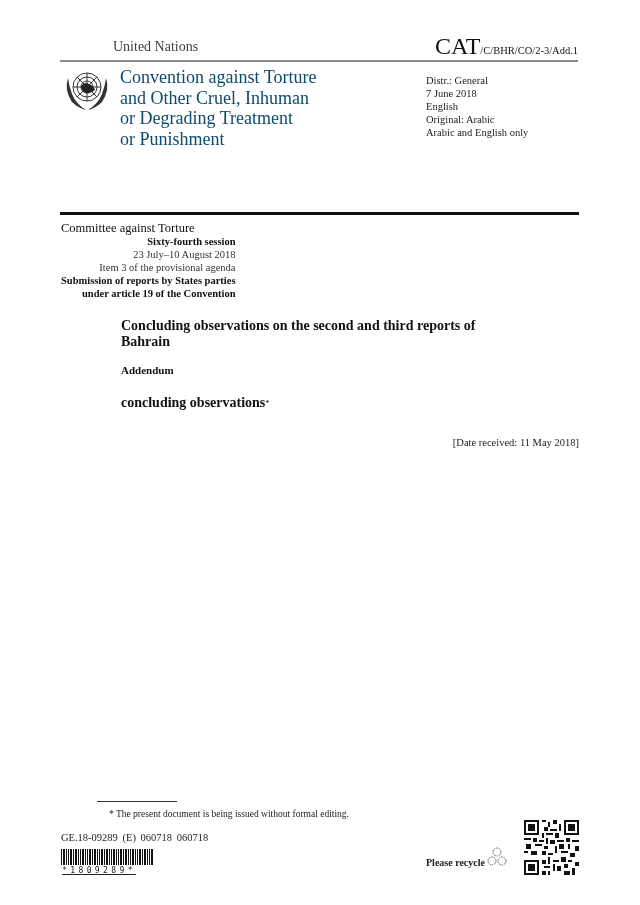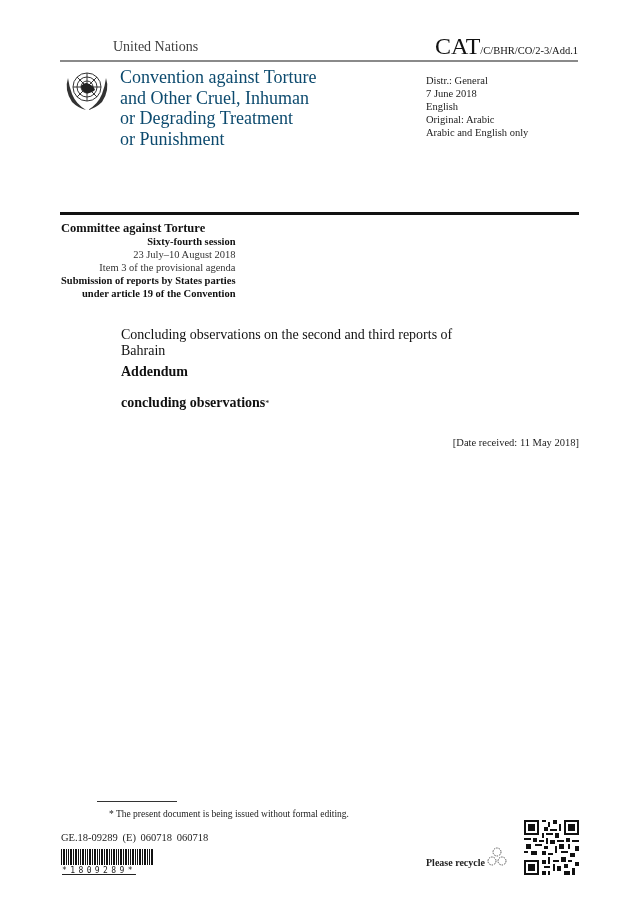--- a/index.html
+++ b/index.html
@@ -8,25 +8,25 @@
   .abs { position: absolute; }
   .un-label { left: 113px; top: 39px; font-size: 14px; color: #404040; }
   .symbol-big { left: 435px; top: 33px; font-size: 24px; color: #111; letter-spacing: 0px; }
   .symbol-small { font-size: 10.5px; letter-spacing: 0; }
   .rule-top { left: 60px; top: 60px; width: 518px; height: 2px; background: #8a8a8a; }
   .logo { left: 62px; top: 66px; width: 50px; height: 46px; }
   .title { left: 120px; top: 67px; font-size: 18px; font-weight: normal; line-height: 20.5px; color: #0c4a6e; }
   .distr { left: 426px; top: 74px; font-size: 10.5px; line-height: 13px; color: #222; }
   .rule-main { left: 60px; top: 212px; width: 519px; height: 3px; background: #111; }
   .committee { left: 61px; top: 222px; font-size: 12px; line-height: 13px; }
-  .committee .c-title { font-size: 12.5px; font-weight: bold; }
+  .committee .c-title { font-size: 12.5px; font-weight: normal; }
   .committee .bold { font-weight: bold; font-size: 10.5px; text-align: right; }
   .committee .norm { font-size: 10.5px; color: #333; text-align: right; }
-  .obs-title { left: 121px; top: 318px; font-size: 14px; font-weight: normal; line-height: 16px; width: 420px; margin-top: 9px; }
-  .addendum { left: 121px; top: 364px; font-size: 14px; font-weight: bold; }
+  .obs-title { left: 121px; top: 318px; font-size: 14px; font-weight: bold; line-height: 16px; width: 420px; }
+  .addendum { left: 121px; top: 364px; font-size: 11px; font-weight: bold; }
   .info-title { left: 121px; top: 395px; font-size: 14px; font-weight: bold; line-height: 16px; width: 400px; }
   .info-title .star { font-size: 8px; font-weight: normal; vertical-align: 1px; }
   .date-received { right: 61px; top: 437px; font-size: 10.5px; color: #222; }
   .fn-rule { left: 97px; top: 801px; width: 80px; height: 1px; background: #333; }
   .footnote { left: 109px; top: 809px; font-size: 9.5px; color: #222; }
   .gecode { left: 61px; top: 832px; font-size: 10.5px; color: #222; word-spacing: 2px; }
   .barcode { left: 61px; top: 849px; width: 92px; height: 16px; }
   .barcode-num { left: 62px; top: 866px; font-family: "DejaVu Sans Mono", monospace; font-size: 8px; letter-spacing: 3.4px; color: #222; text-decoration: underline; }
   .recycle-label { left: 426px; top: 857px; font-size: 10px; font-weight: bold; color: #222; }
   .recycle-icon { left: 486px; top: 846px; width: 22px; height: 22px; }

